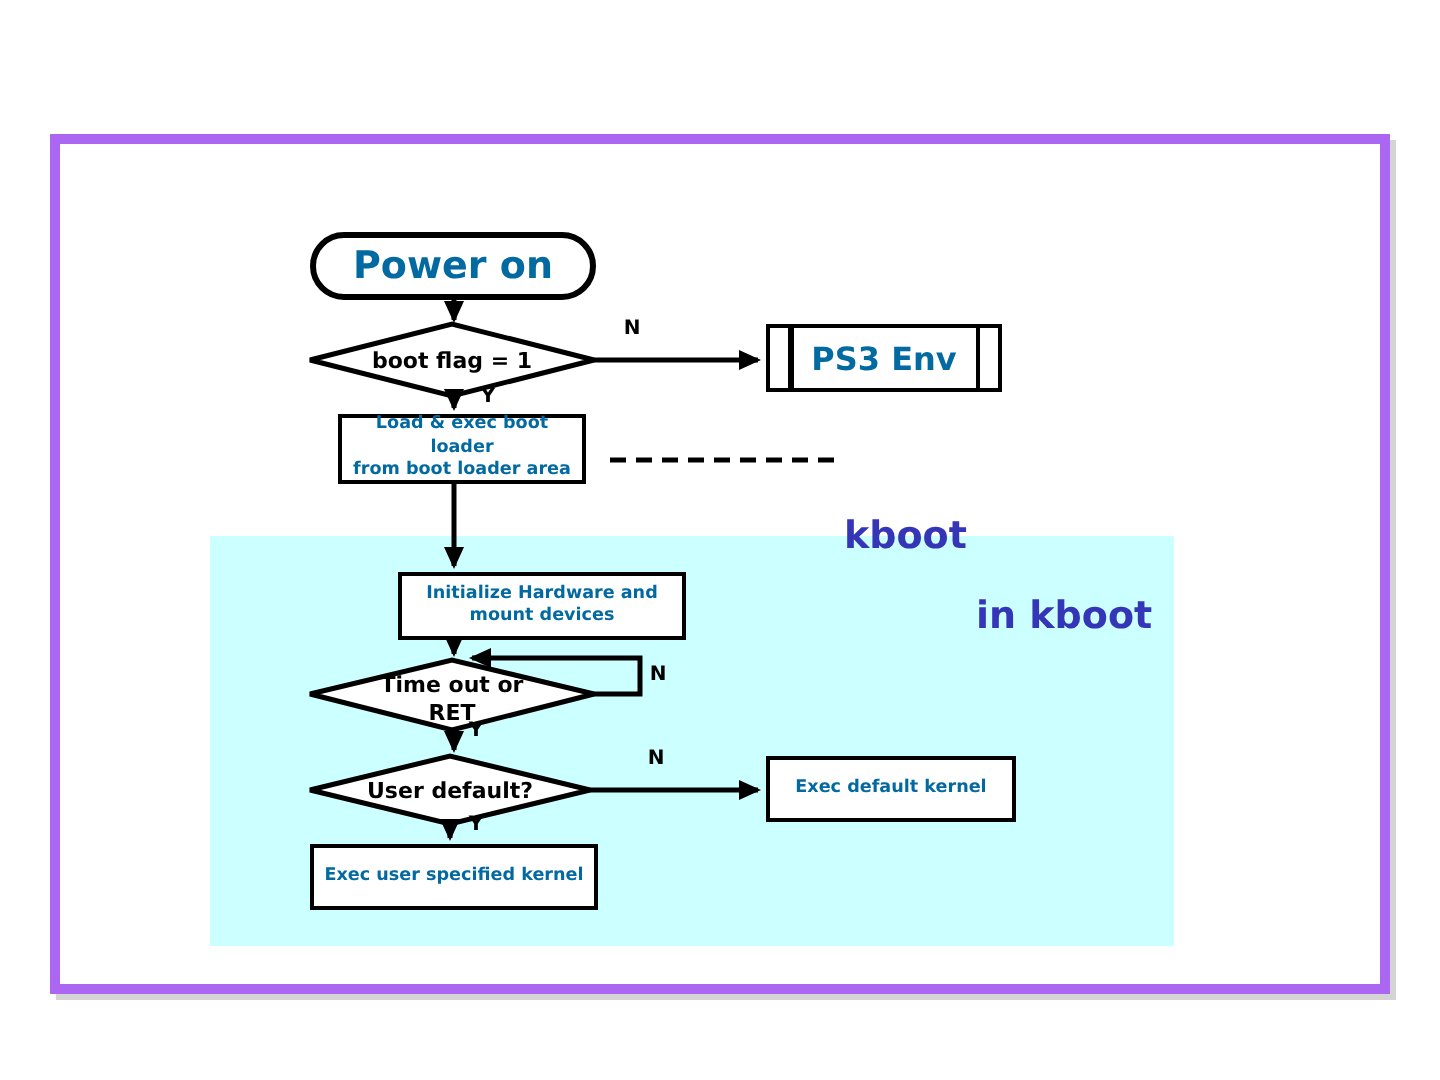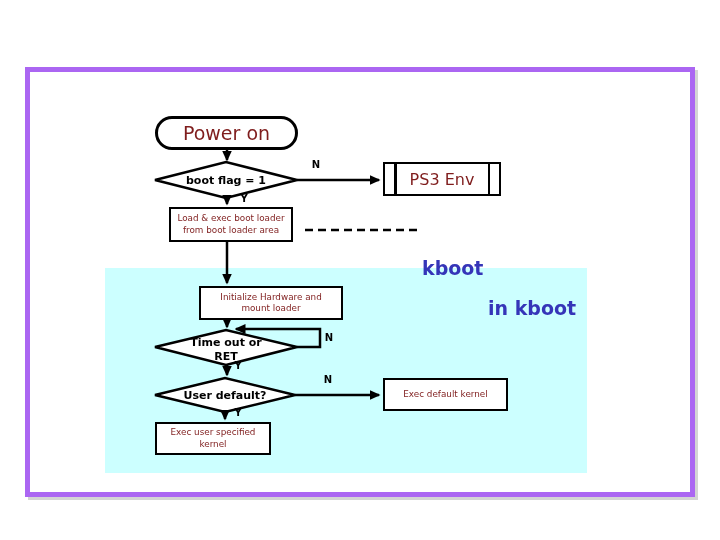--- a/index.html
+++ b/index.html
@@ -14,30 +14,30 @@
     box-shadow:3px 3px 0 #d4d4d4;
   }
   .kboot-region {
     position:absolute; left:105px; top:268px; width:482px; height:205px;
     background:#ccffff;
   }
   svg.connectors { position:absolute; left:0; top:0; }
   .node {
     position:absolute; background:#ffffff; border:2.5px solid #000;
     display:flex; align-items:center; justify-content:center;
-    text-align:center; color:#7f1d1d; font-weight:normal;
+    text-align:center; color:#0369a1; font-weight:bold;
   }
   .terminator {
     left:155px; top:116px; width:143px; height:34px;
     border-width:3px; border-radius:17px; font-size:19px;
   }
   .process-load { left:169px; top:207px; width:124px; height:35px; }
   .process-init { left:155px; top:286px; width:144px; height:34px;margin-left:44px; }
   .process-exec-default { left:383px; top:378px; width:125px; height:33px; }
-  .process-exec-user { left:155px; top:422px; width:116px; height:33px; }
+  .process-exec-user { left:155px; top:422px; width:144px; height:33px; }
   .predefined {
     left:383px; top:162px; width:118px; height:34px; font-size:16px;
   }
   .predefined .bar {
     position:absolute; top:0; bottom:0; width:2.5px; background:#000;
   }
   .predefined .bar-left { left:9px; }
   .predefined .bar-right { right:9px; }
   .small-label { font-size:8.8px; line-height:1.3; }
   .diamond-label {
@@ -110,21 +110,21 @@
 
   <div class="node process-load small-label">
     <div>
       <div>Load &amp; exec boot loader</div>
       <div>from boot loader area</div>
     </div>
   </div>
   <div class="node process-init small-label">
     <div>
       <div>Initialize Hardware and</div>
-      <div>mount loader</div>
+      <div>mount devices</div>
     </div>
   </div>
   <div class="node process-exec-default small-label">
     <span>Exec default kernel</span>
   </div>
   <div class="node process-exec-user small-label">
     <span>Exec user specified kernel</span>
   </div>
 
   <div class="branch" style="left:308px; top:159px;">N</div>

